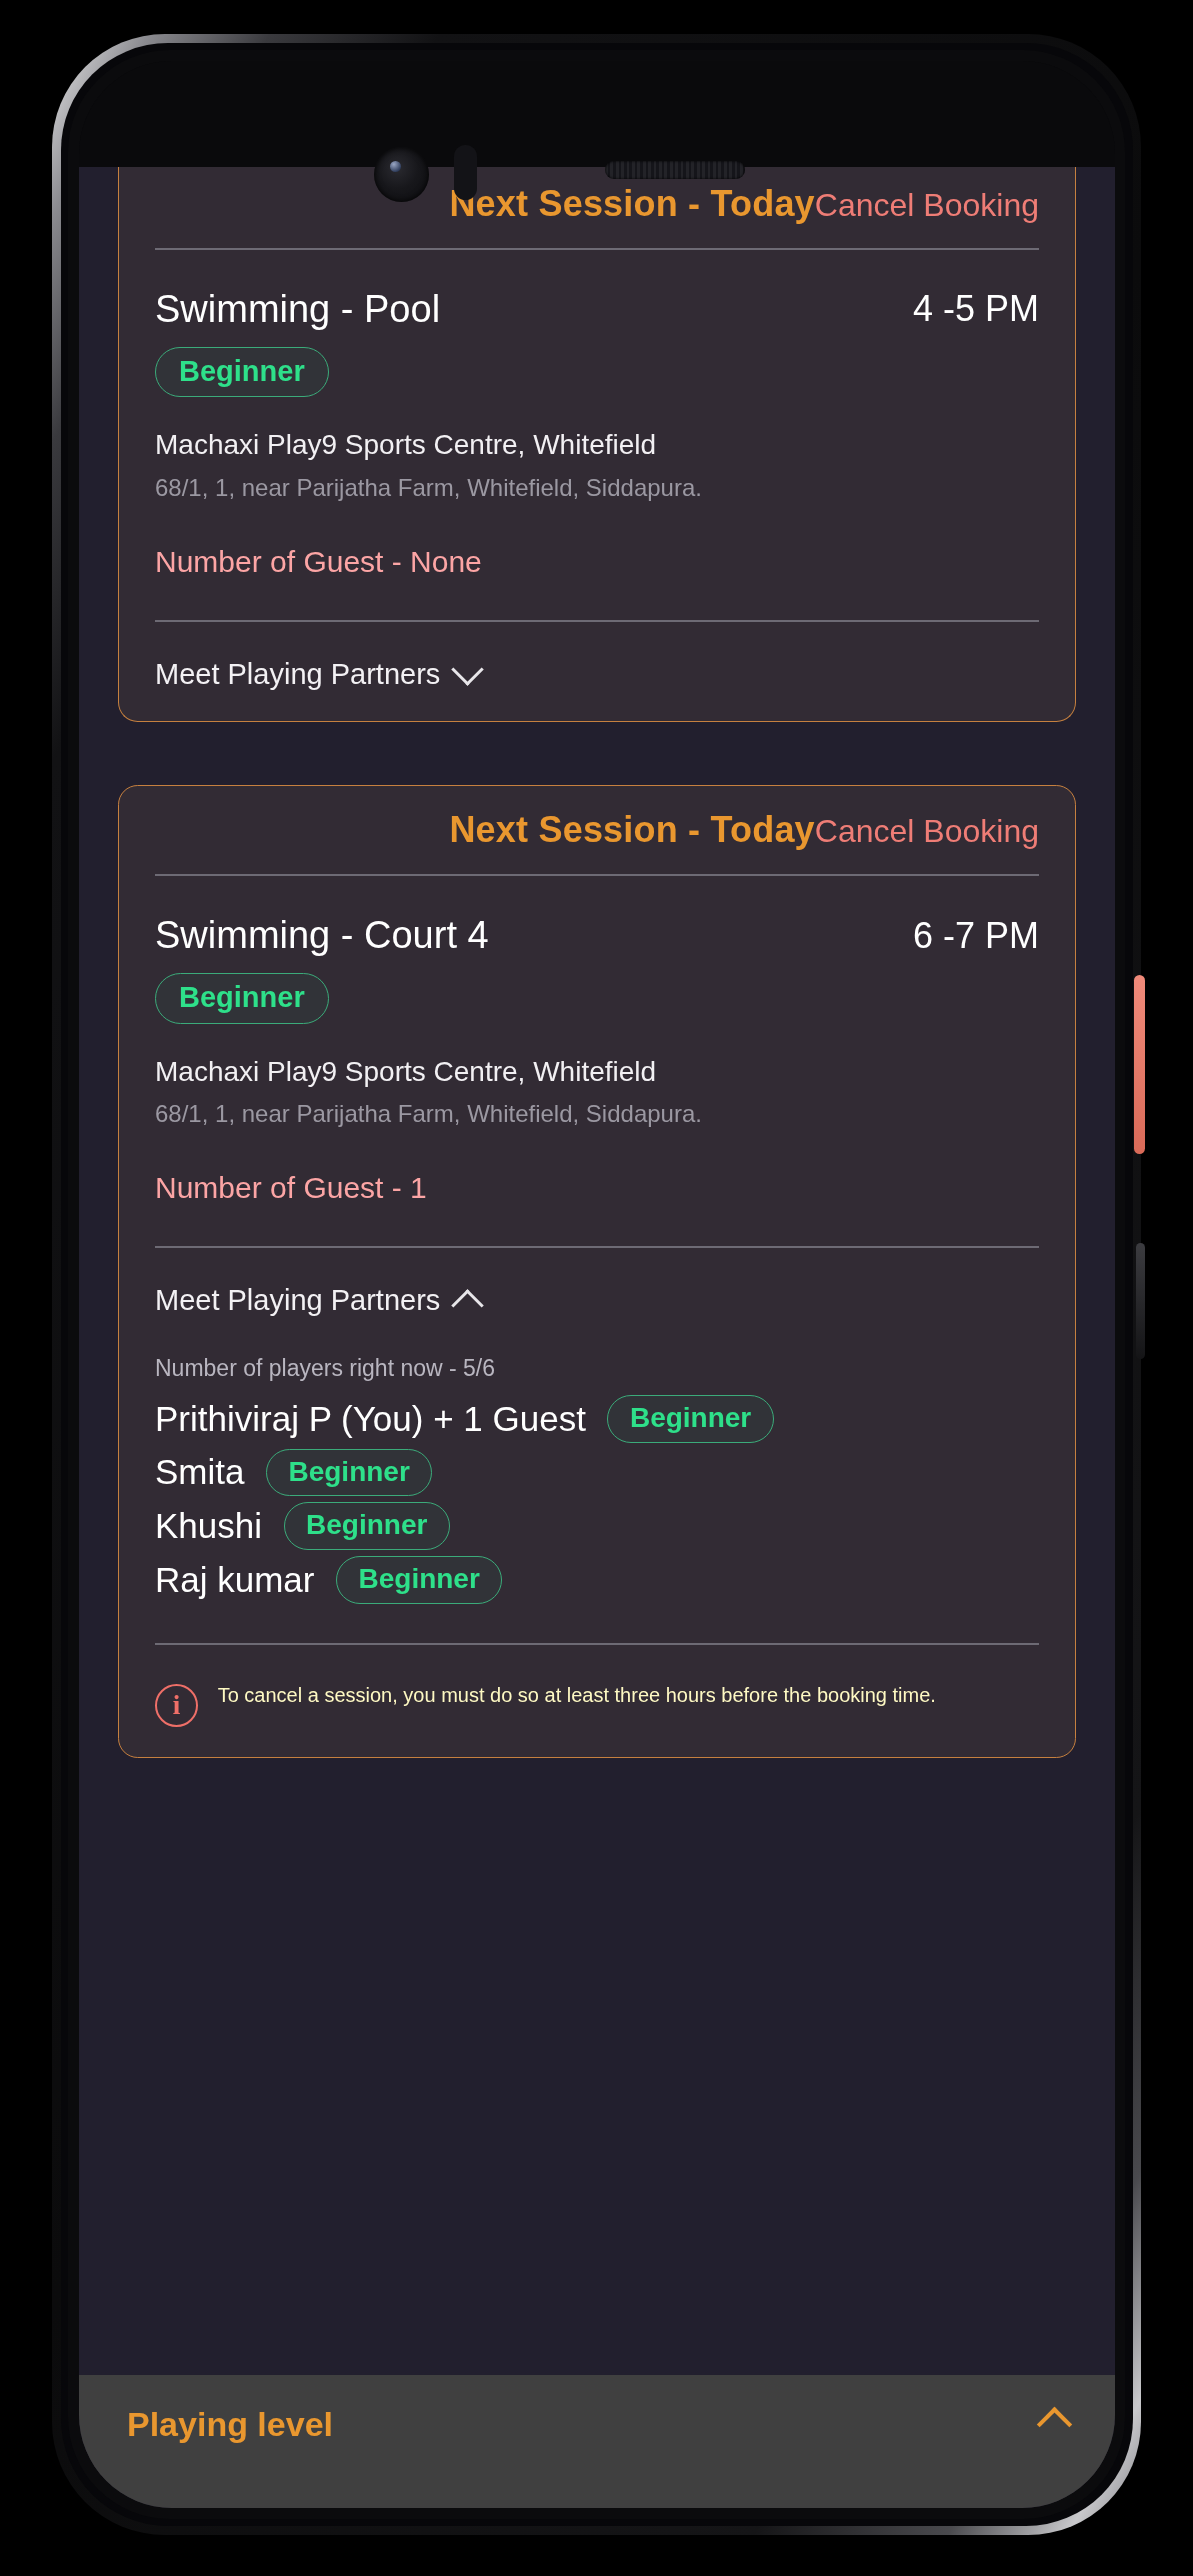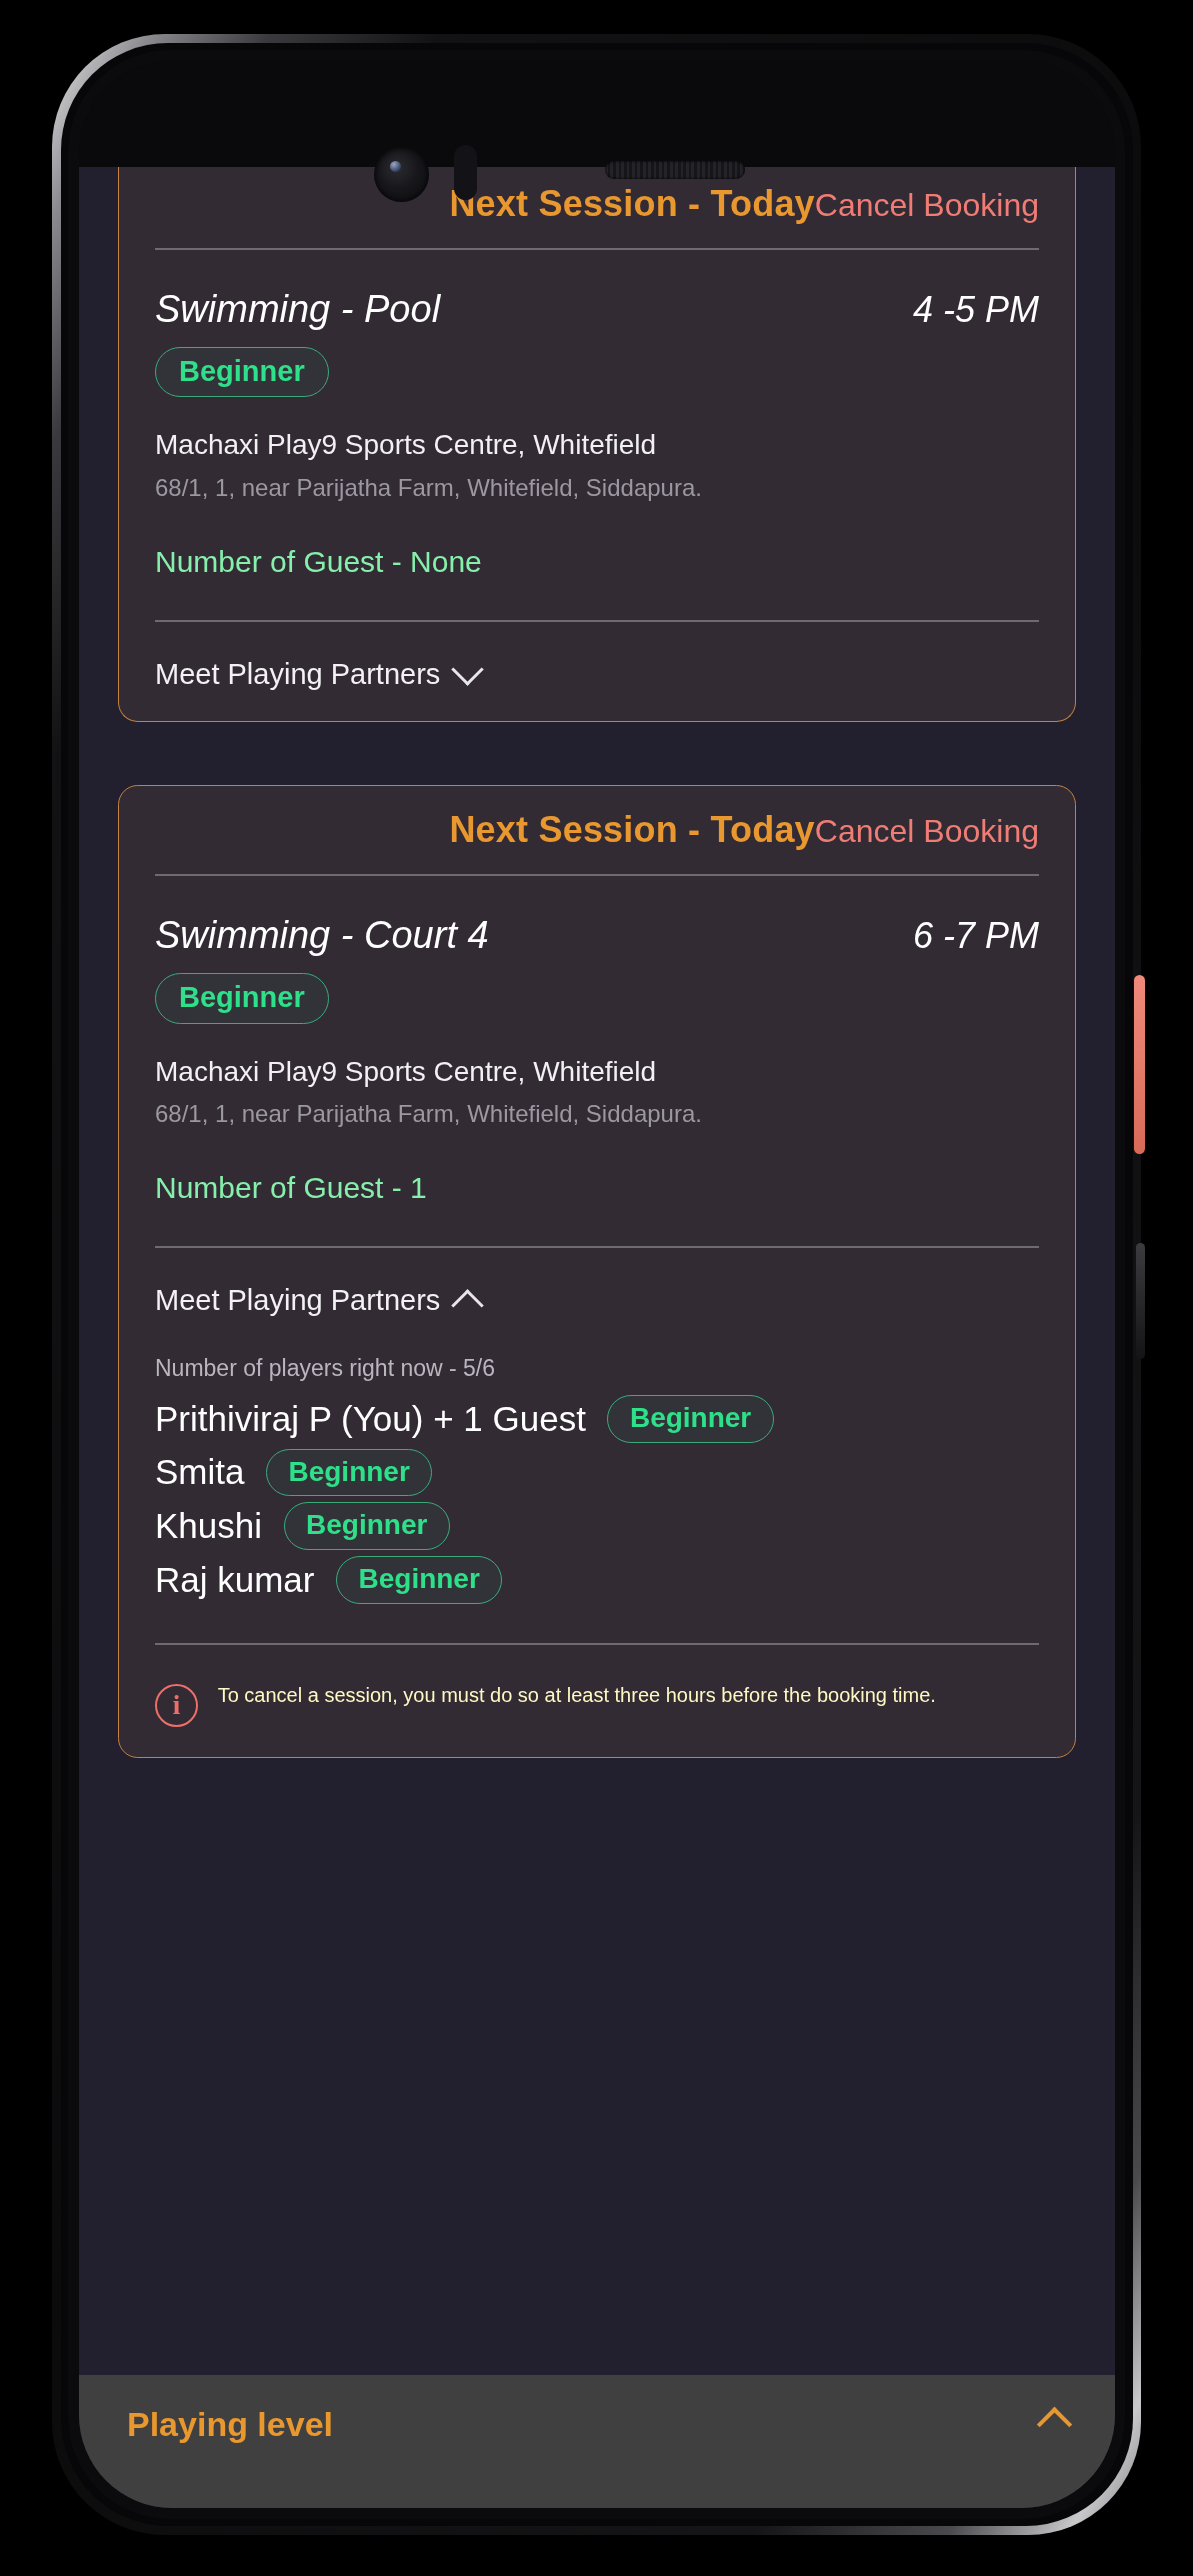--- a/index.html
+++ b/index.html
@@ -131,24 +131,23 @@
     font-weight: 400;
   }
   .divider {
     height: 1.8px;
     background: #6d6a74;
     margin: 23px 0 0 0;
   }
 
   .sport-row {
     display: flex;
-    align-items: flex-end;
+    align-items: center;
     justify-content: space-between;
     margin-top: 38px;
-    font-style: italic;
   }
   .sport-name {
     color: #ffffff;
     font-size: 38px;
     font-weight: 500;
   }
   .sport-time {
     color: #ffffff;
     font-size: 36px;
     font-weight: 500;
@@ -173,21 +172,21 @@
     font-size: 28px;
     margin-top: 32px;
     font-weight: 400;
   }
   .address {
     color: #9b98a2;
     font-size: 24px;
     margin-top: 12.5px;
   }
   .guests {
-    color: #86efac;
+    color: #fca5a5;
     font-size: 30px;
     margin-top: 43px;
   }
   .divider2 {
     height: 1.8px;
     background: #6d6a74;
     margin-top: 41px;
   }
 
   .partners-row {

